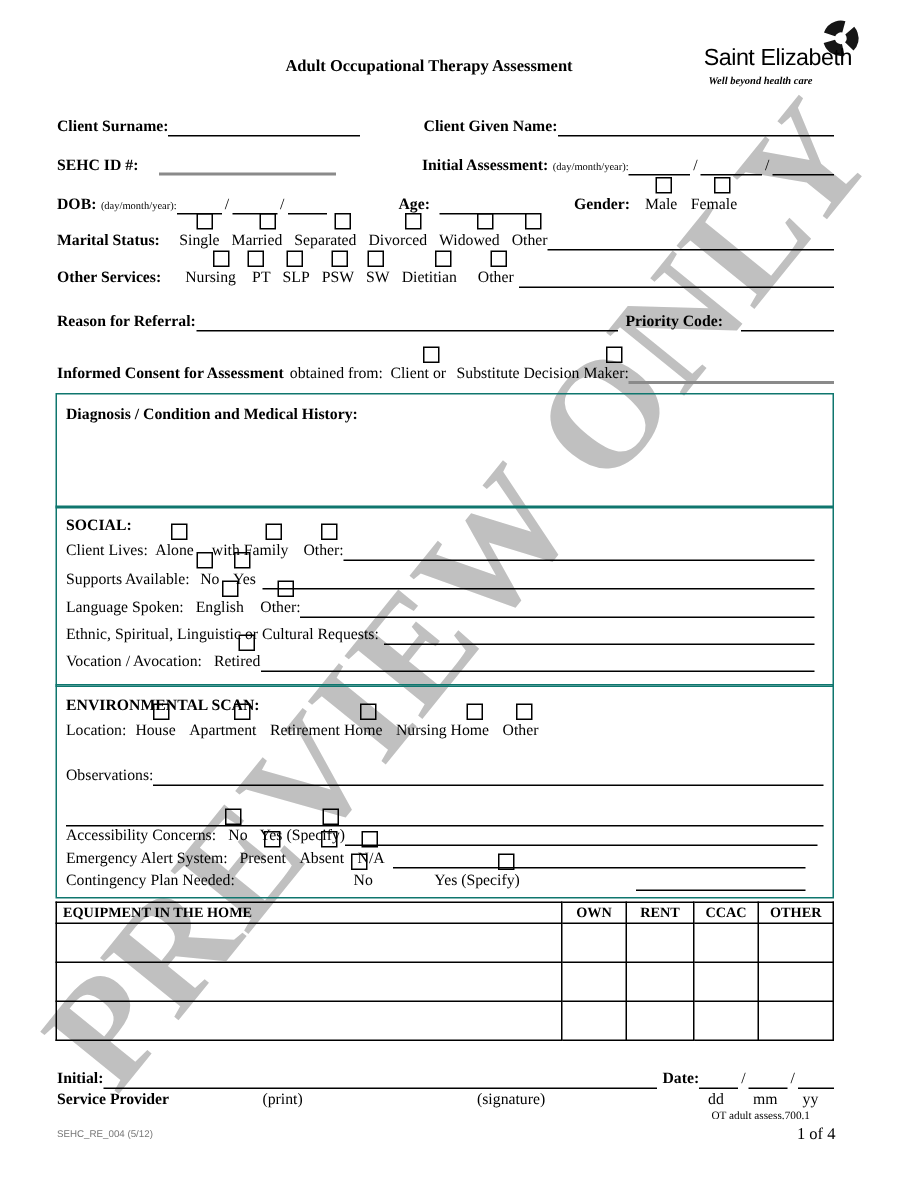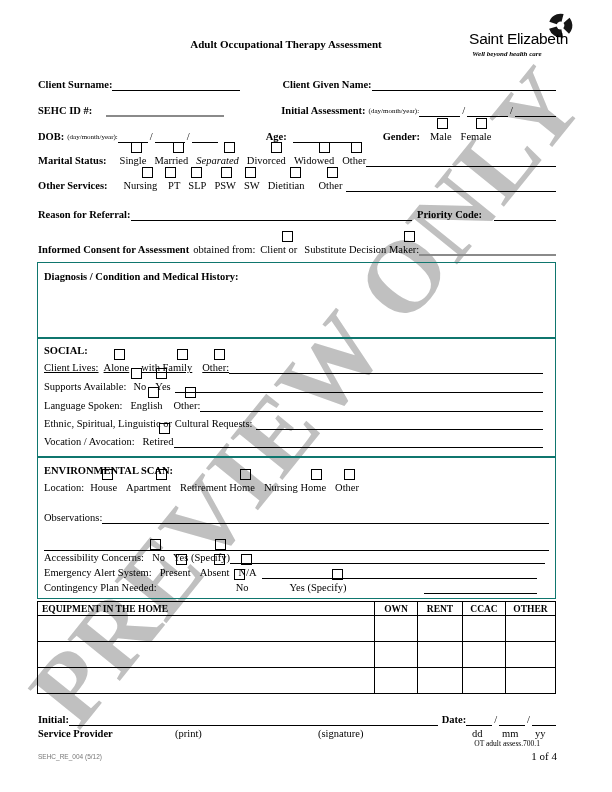--- a/index.html
+++ b/index.html
@@ -110,21 +110,21 @@
     <span class="b">Marital Status:</span>
     <span style="width:13px;flex:none;"></span>
     <span class="opt" style="margin-right:8px;">
         <span class="cb"></span>
         <span>Single</span>
       </span>
     <span class="opt" style="margin-right:8px;">
         <span class="cb"></span>
         <span>Married</span>
       </span>
-    <span class="opt" style="margin-right:8px;font-style:italic;">
+    <span class="opt" style="margin-right:8px;">
         <span class="cb"></span>
         <span>Separated</span>
       </span>
     <span class="opt" style="margin-right:8px;">
         <span class="cb"></span>
         <span>Divorced</span>
       </span>
     <span class="opt" style="margin-right:8px;">
         <span class="cb"></span>
         <span>Widowed</span>
@@ -199,21 +199,21 @@
   <div class="box" style="top:262px;height:75px;">
     <div class="brow" style="top:5px;">
       <span class="btitle">Diagnosis / Condition and Medical History:</span>
     </div>
   </div>
 
   <div class="box" style="top:337px;height:119px;">
     <div class="brow" style="top:4px;">
       <span class="btitle">SOCIAL:</span>
     </div>
-    <div class="brow" style="top:21px;text-decoration:underline;">
+    <div class="brow" style="top:21px;">
       <span>Client Lives:</span>
       <span style="width:5px;flex:none;"></span>
       <span class="opt" style="margin-right:12px;">
           <span class="cb"></span>
           <span>Alone</span>
         </span>
       <span class="opt" style="margin-right:10px;">
           <span class="cb"></span>
           <span>with Family</span>
         </span>

